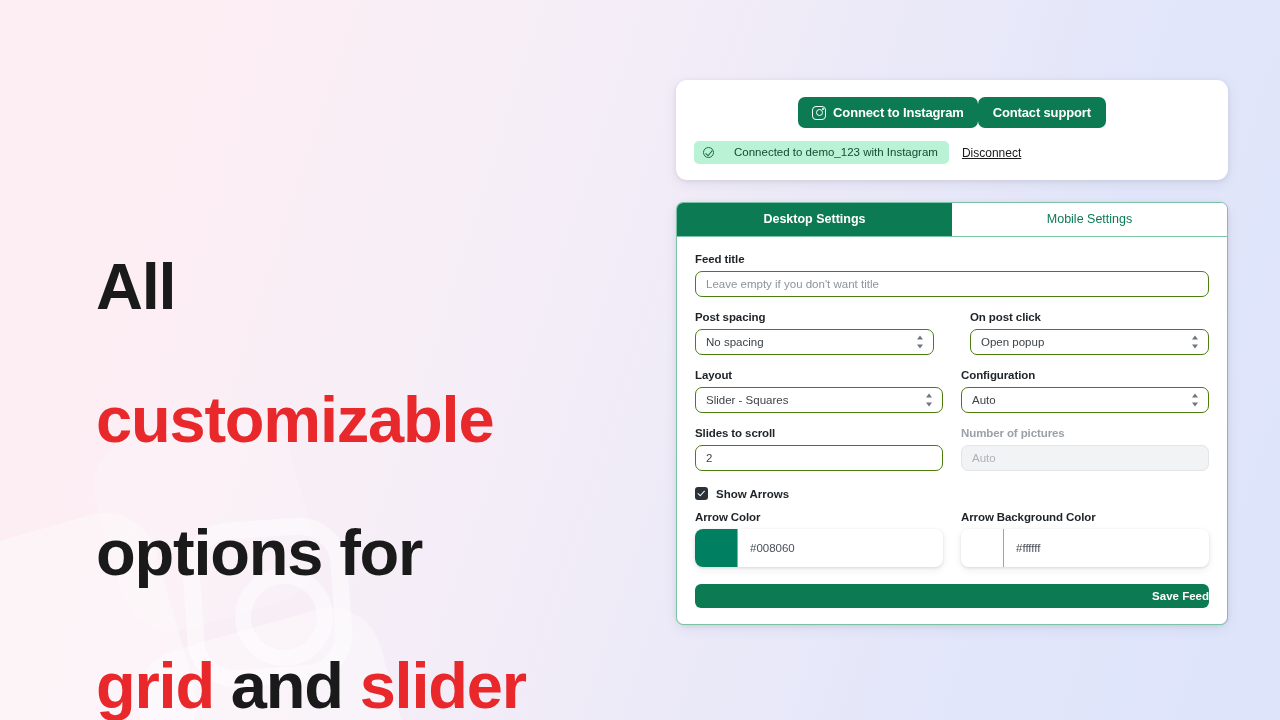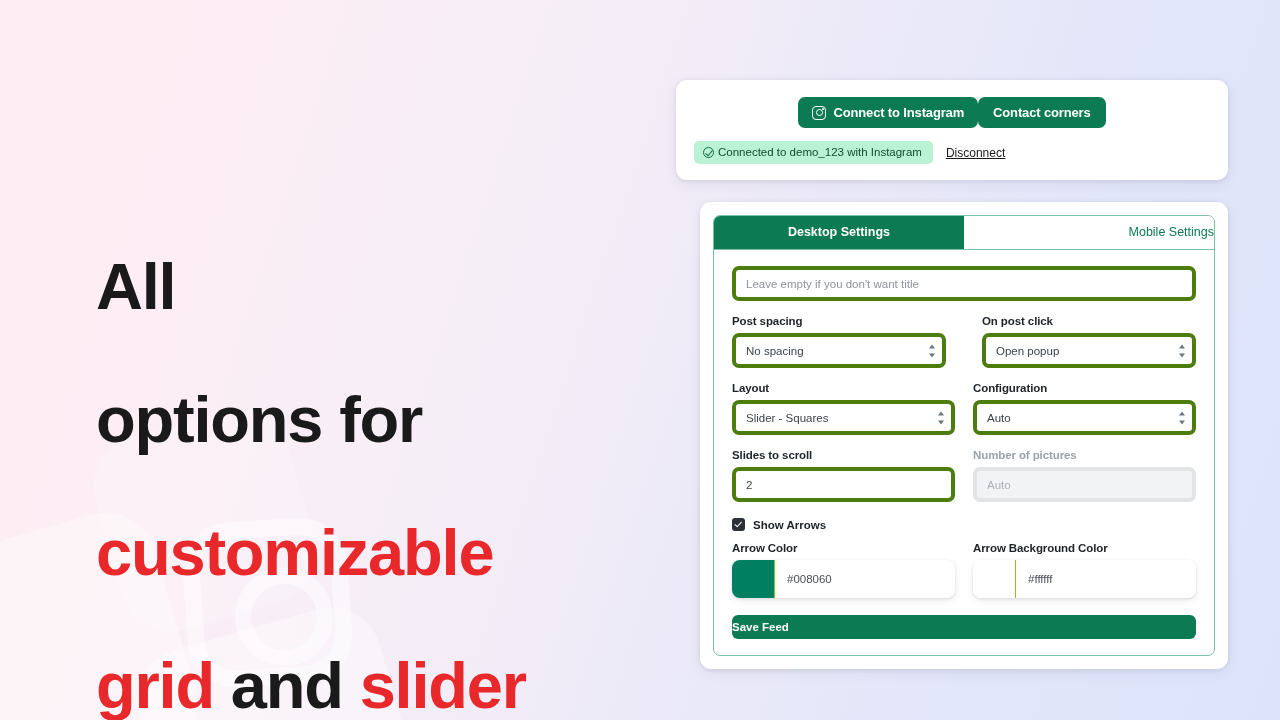--- a/index.html
+++ b/index.html
@@ -154,21 +154,21 @@
   }
 
   .status-pill {
     background: #b9f2d4;
     color: #134d32;
     border-radius: 5px;
     font-size: 11.5px;
     padding: 5px 11px 6px 9px;
     display: inline-flex;
     align-items: center;
-    gap: 4px;
+    gap: 20px;
     white-space: nowrap;
   }
   .check-circle {
     width: 11px; height: 11px;
     border: 1.3px solid #1d6e48;
     border-radius: 50%;
     position: relative;
     flex: 0 0 auto;
   }
   .check-circle::after {
@@ -184,22 +184,20 @@
   .disconnect-link {
     font-size: 12px;
     color: #1a1a1a;
     text-decoration: underline;
     cursor: pointer;
   }
 
   
   .settings-card {
     margin-top: 22px;
-    padding: 13px;
-    margin-left: 24px;
   }
 
   .tabs-box {
     border: 1px solid #7cc3a6;
     border-radius: 7px;
     overflow: hidden;
   }
 
   .tabs {
     display: flex;
@@ -214,38 +212,37 @@
     cursor: pointer;
   }
   .tab.active {
     background: #0c7a52;
     color: #ffffff;
   }
   .tab.inactive {
     background: #ffffff;
     color: #0c7a52;
     font-weight: normal;
-    text-align: right;
   }
 
   .form-body { padding: 16px 18px 16px 18px; }
 
   .field-label {
     font-size: 11.5px;
     font-weight: bold;
     color: #1e2328;
     margin-bottom: 6px;
     letter-spacing: -0.1px;
   }
   .field-label.disabled { color: #9ba1a8; }
 
   .input-base {
     width: 100%;
-    height: 35px;
-    border: 4px solid #4d7c0f;
+    height: 26px;
+    border: 1px solid #4d7c0f;
     border-radius: 7px;
     background: #ffffff;
     font-family: "Liberation Sans", sans-serif;
     font-size: 11.5px;
     color: #3c4349;
     padding: 0 10px;
     outline: none;
   }
   .input-base::placeholder { color: #8e949b; }
   .input-base.disabled {
@@ -359,50 +356,50 @@
     background: #0c7a52;
     color: #ffffff;
     border: none;
     border-radius: 6px;
     font-family: "Liberation Sans", sans-serif;
     font-size: 11.5px;
     font-weight: bold;
     cursor: pointer;
     display: flex;
     align-items: center;
-    justify-content: flex-start;
+    justify-content: flex-end;
   }
 </style>
 </head>
 <body>
 
 <div class="bg-decor">
   <div class="decor-sq s1"></div>
   <div class="decor-sq s2"></div>
   <div class="decor-sq s3"></div>
   <div class="decor-ig"></div>
 </div>
 
 <div class="headline">
   <span class="ln">All</span>
+  <span class="ln accent">customizable</span>
   <span class="ln">options for</span>
-  <span class="ln accent">customizable</span>
   <span class="ln"><span class="accent">grid</span><span> and </span><span class="accent">slider</span></span>
 </div>
 
 <div class="panel-col">
 
   <div class="card connect-card">
     <div class="connect-row">
       <button class="btn-green">
         <span class="ig-glyph"></span>
         <span>Connect to Instagram</span>
       </button>
       <button class="btn-green support">
-        <span>Contact corners</span>
+        <span>Contact support</span>
       </button>
     </div>
     <div class="status-row">
       <span class="status-pill">
         <span class="check-circle"></span>
         <span>Connected to demo_123 with Instagram</span>
       </span>
       <span class="disconnect-link">Disconnect</span>
     </div>
   </div>
@@ -411,20 +408,21 @@
     <div class="tabs-box">
 
       <div class="tabs">
         <div class="tab active">Desktop Settings</div>
         <div class="tab inactive">Mobile Settings</div>
       </div>
 
       <div class="form-body">
 
         <div>
+          <div class="field-label">Feed title</div>
           <input class="input-base" type="text" placeholder="Leave empty if you don't want title" value="" style="">
         </div>
 
         <div class="row3">
           <div>
             <div class="field-label">Post spacing</div>
             <div class="select-wrap">
               <input class="input-base" type="text" readonly="" value="No spacing" style="">
               <span class="stepper"></span>
             </div>

